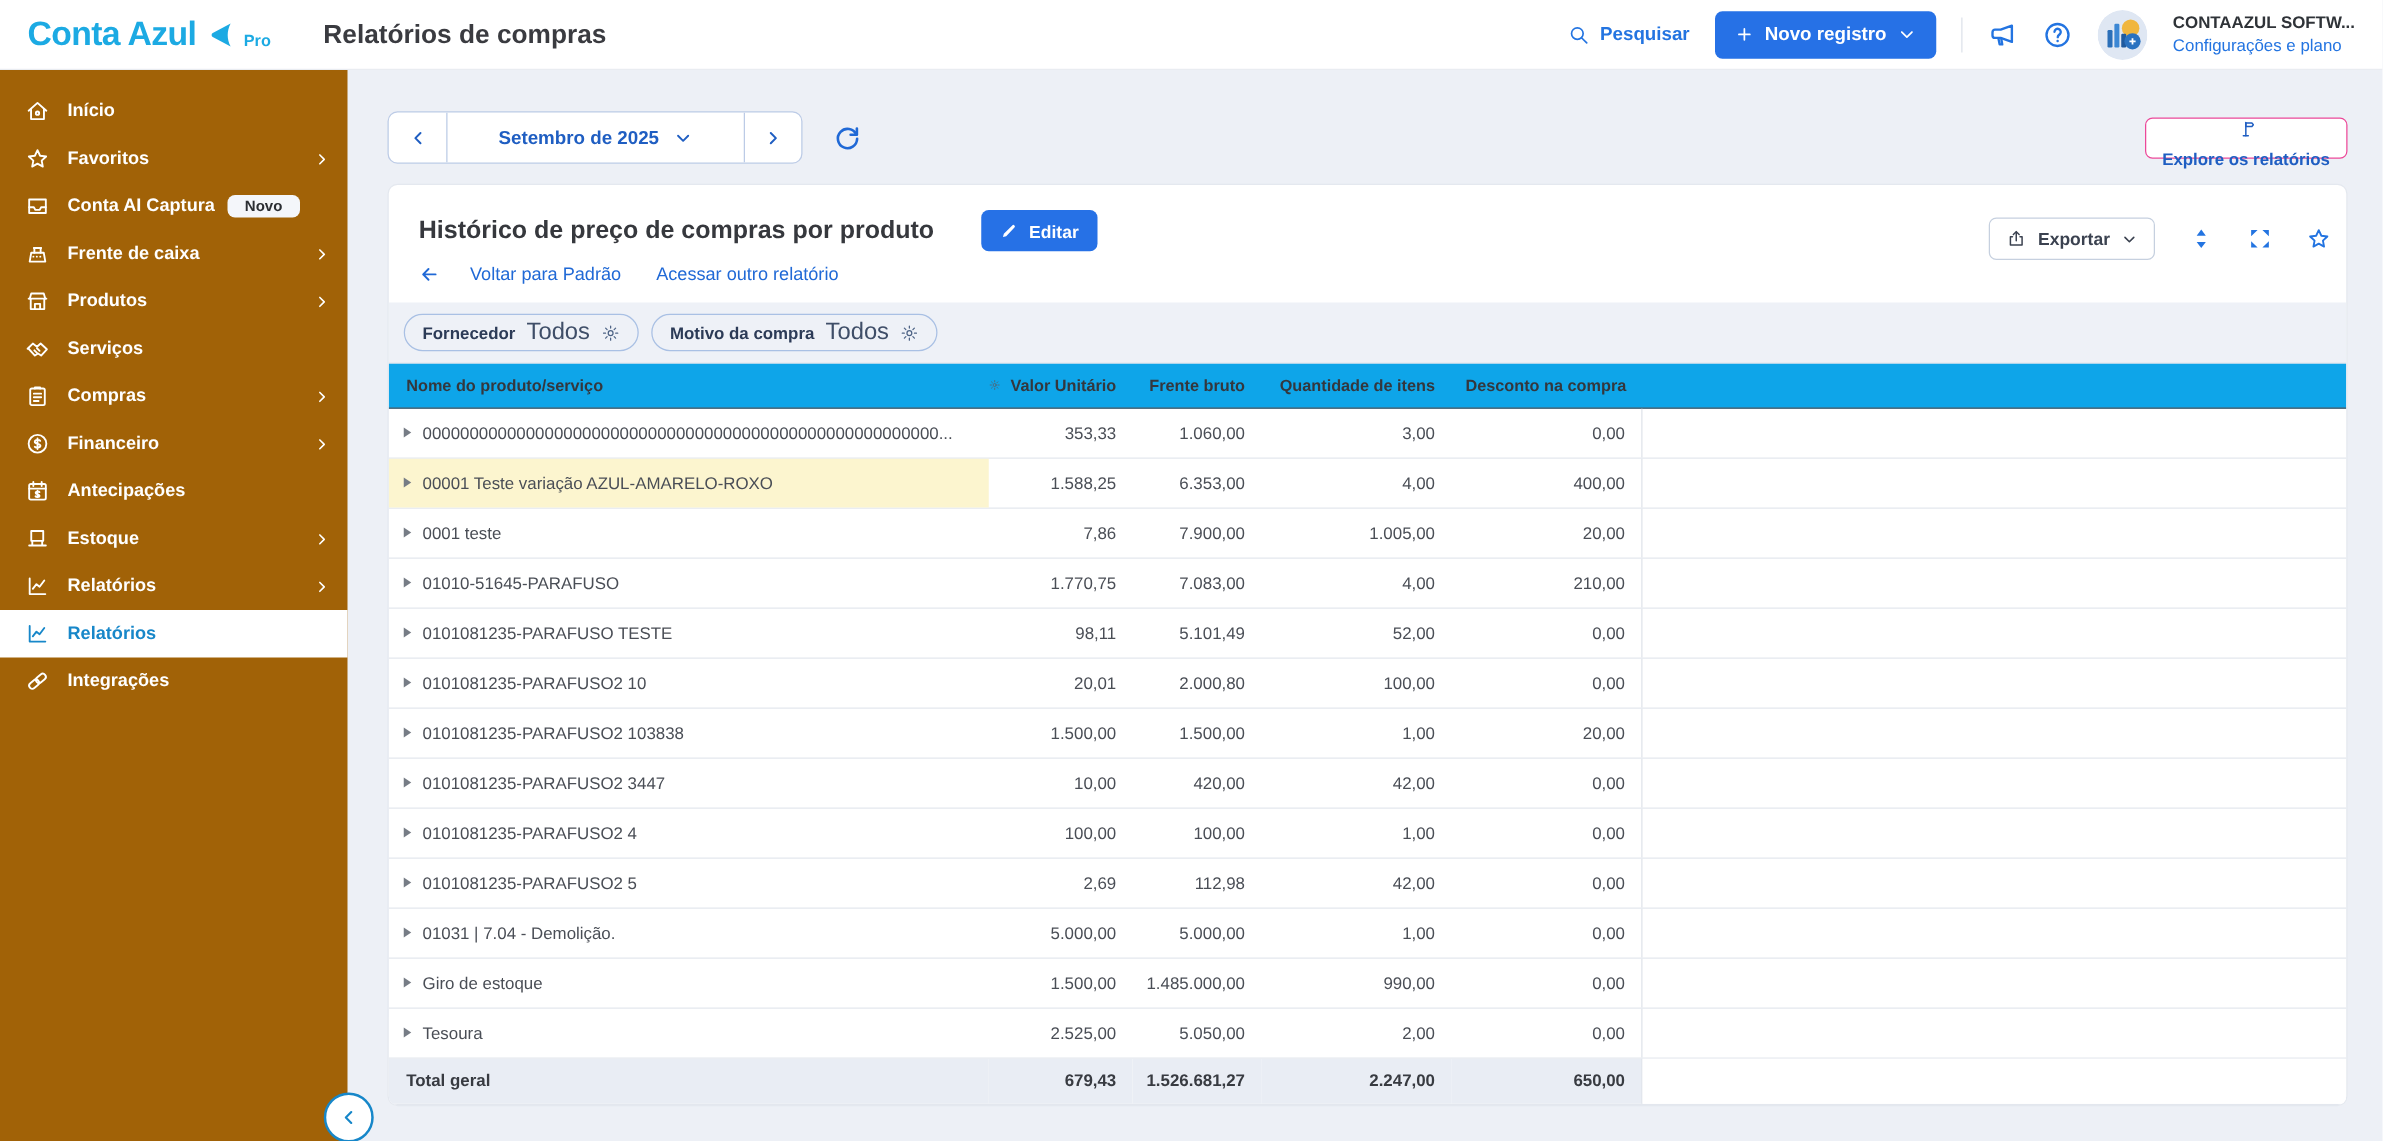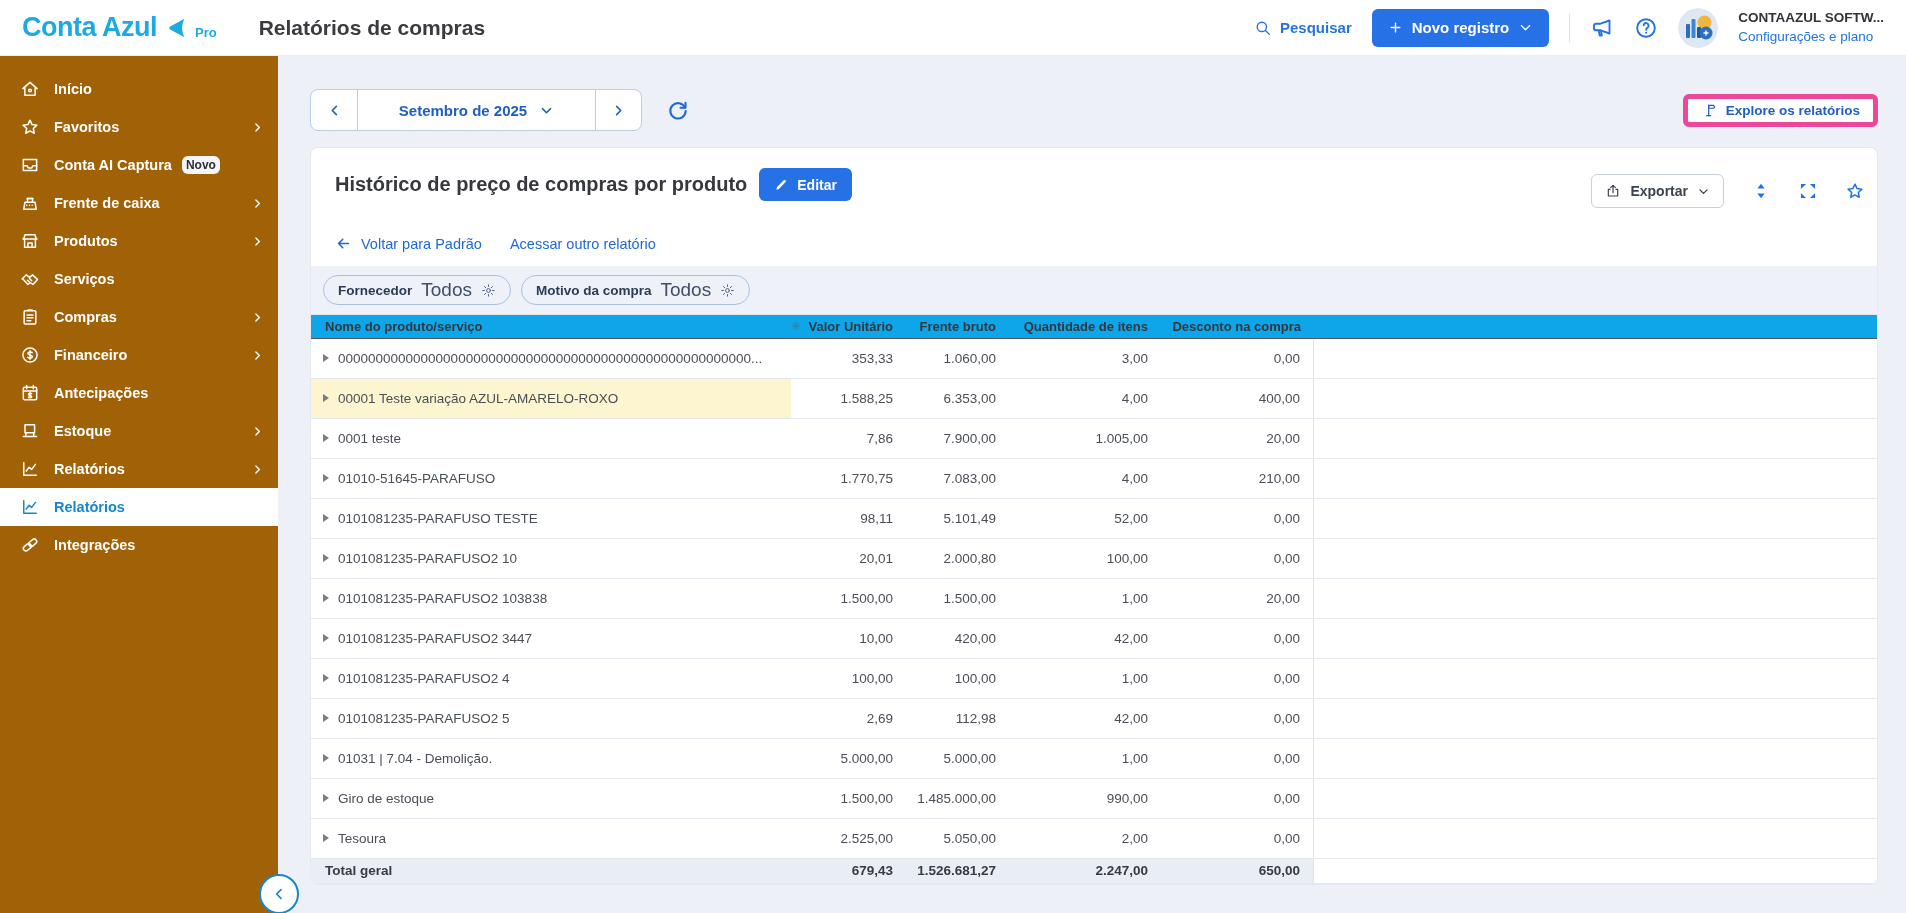--- a/index.html
+++ b/index.html
@@ -31,53 +31,53 @@
   .account-name { font-size:13.5px; font-weight:700; color:#2f3338; }
   .account-link { font-size:13.5px; color:#2374e1; cursor:pointer; }
 
   
   .shell { display:flex; height:857px; }
   .sidebar { width:278px; background:#a16207; flex:0 0 auto; padding-top:14px; position:relative; }
   .side-item { height:38px; display:flex; align-items:center; padding:0 14px 0 20px; color:#fff; cursor:pointer; }
   .side-item.active { background:#fff; color:#1787c9; }
   .s-ico { width:20px; height:20px; flex:0 0 auto; }
   .s-label { font-size:14.5px; font-weight:600; margin-left:14px; white-space:nowrap; }
-  .s-badge { background:#f4f6fa; color:#2b2e33; font-size:12px; font-weight:700; border-radius:6px; padding:2px 4px; margin-left:10px; }
+  .s-badge { background:#f4f6fa; color:#2b2e33; font-size:12px; font-weight:700; border-radius:6px; padding:2px 14px; margin-left:10px; }
   .s-chev { width:13px; height:13px; margin-left:auto; }
   .s-chev svg { stroke-width:2.4; }
   .collapse-btn { position:absolute; left:259px; top:818px; width:40px; height:40px; border-radius:50%; background:#fff; border:2px solid #1787c9; color:#1787c9; display:flex; align-items:center; justify-content:center; cursor:pointer; z-index:6; }
   .collapse-btn .ic { width:16px; height:16px; }
   .collapse-btn .ic svg { stroke-width:2.6; }
 
   
   .main { flex:1; display:flex; flex-direction:column; padding:0 28px 0 32px; min-width:0; }
   .period-row { margin-top:33px; display:flex; align-items:center; }
   .segmented { display:flex; border:1px solid #bccbe6; border-radius:8px; background:#fff; overflow:hidden; height:42px; }
   .seg { display:flex; align-items:center; justify-content:center; color:#1f5ec2; cursor:pointer; }
   .seg + .seg { border-left:1px solid #bccbe6; }
   .seg-arrow { width:46px; }
   .seg-arrow .ic { width:15px; height:15px; }
   .seg-arrow .ic svg { stroke-width:2.6; }
   .seg-label { padding:0 30px; gap:12px; font-size:15px; font-weight:600; min-width:238px; }
   .seg-label .ic { width:15px; height:15px; }
   .seg-label .ic svg { stroke-width:2.4; }
   .refresh-btn { width:24px; height:24px; color:#2069d6; margin-left:24px; cursor:pointer; }
   .refresh-btn svg { stroke-width:2.1; }
-  .explore-btn { margin-left:auto; display:flex; align-items:center; gap:9px; height:33px; background:#fff; border:5px solid #ec4899; border-radius:6px; padding:0 13px; color:#1f5ec2; font-size:13.5px; font-weight:600; font-family:inherit; cursor:pointer; }
+  .explore-btn { margin-left:auto; display:flex; align-items:center; gap:9px; height:33px; background:#fff; border:1px solid #ec4899; border-radius:6px; padding:0 13px; color:#1f5ec2; font-size:13.5px; font-weight:600; font-family:inherit; cursor:pointer;flex-direction:column; }
   .explore-btn .ic { width:16px; height:16px; }
 
   
   .card { background:#fff; border:1px solid #e4e8ef; border-radius:8px; margin-top:16px; margin-bottom:28px; flex:1; display:flex; flex-direction:column; overflow:hidden; }
   .card-head { position:relative; padding:20px 24px 0 24px; }
-  .title-row { display:flex; align-items:center; gap:12px; }
+  .title-row { display:flex; align-items:center; gap:38px; }
   .report-title { font-size:20px; font-weight:600; color:#36383d; }
   .btn-edit { display:flex; align-items:center; gap:9px; background:#2671e6; color:#fff; border:none; border-radius:6px; height:33px; padding:0 15px; font-size:14px; font-weight:600; font-family:inherit; cursor:pointer; }
   .btn-edit .ic { width:14px; height:14px; }
   .links-row { margin-top:10px; display:flex; align-items:center; gap:28px; }
-  .link { display:flex; align-items:center; gap:9px; color:#2069d6; font-size:14.5px; cursor:pointer;margin-top:24px; }
+  .link { display:flex; align-items:center; gap:24px; color:#2069d6; font-size:14.5px; cursor:pointer; }
   .link .ic { width:17px; height:17px; }
   .link .ic svg { stroke-width:2.2; }
   .head-controls { position:absolute; right:12px; top:26px; display:flex; align-items:center; gap:27px; }
   .btn-export { display:flex; align-items:center; gap:9px; height:34px; background:#fff; border:1px solid #c6d0df; border-radius:6px; padding:0 13px; color:#3b4250; font-size:14px; font-weight:600; font-family:inherit; cursor:pointer; }
   .btn-export .ic { width:16px; height:16px; }
   .btn-export .chev { width:13px; height:13px; }
   .btn-export .chev svg { stroke-width:2.4; }
   .head-ic { width:20px; height:20px; color:#2374e1; cursor:pointer; }
 
   

